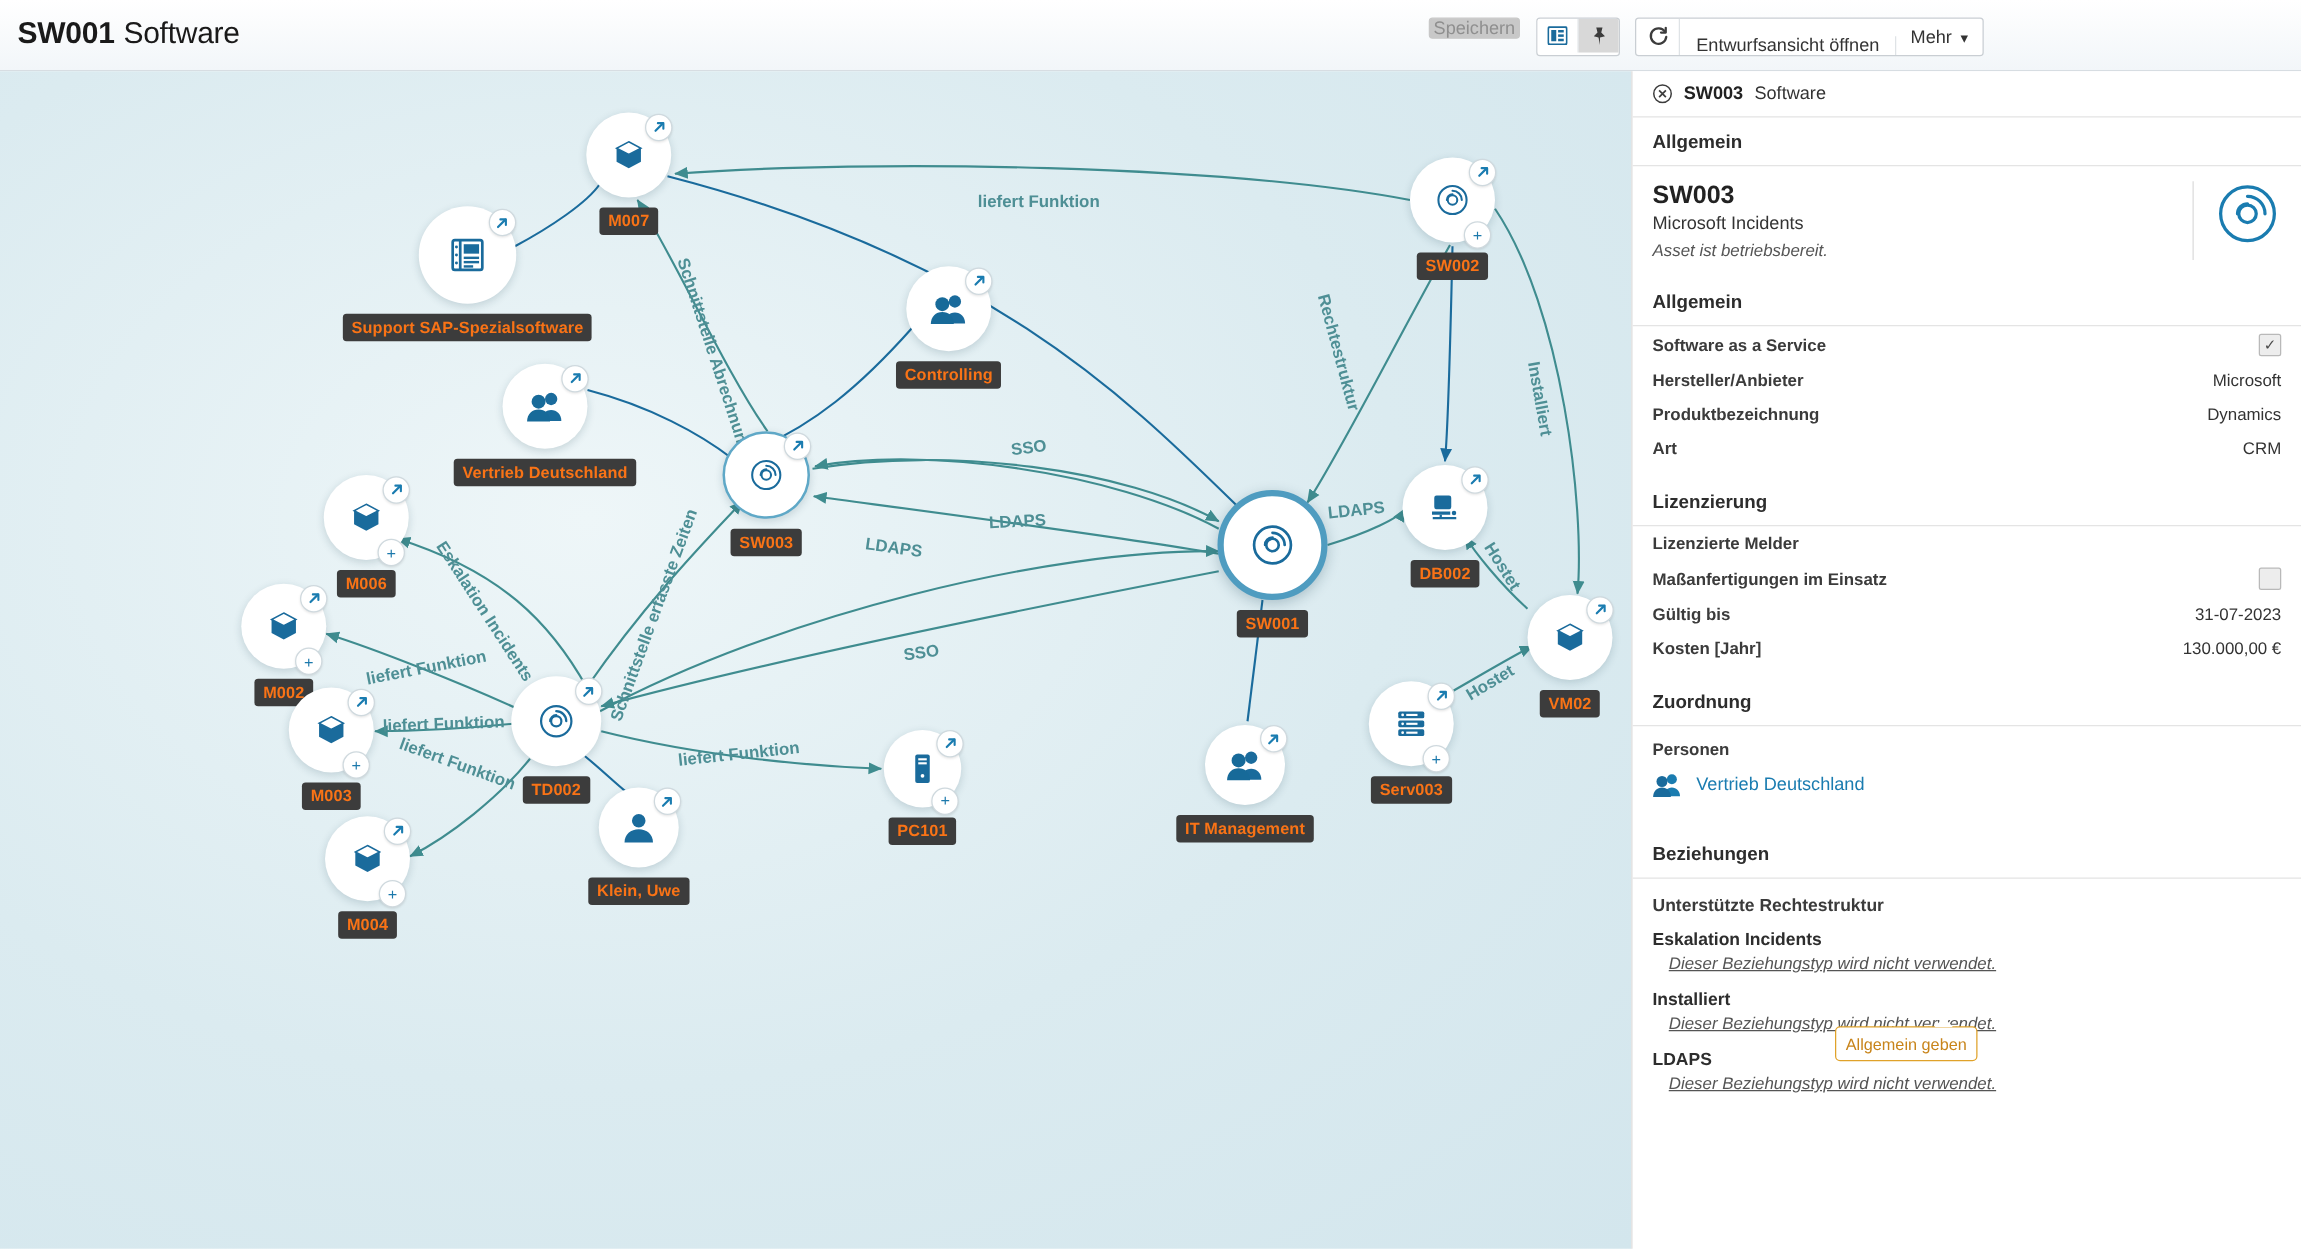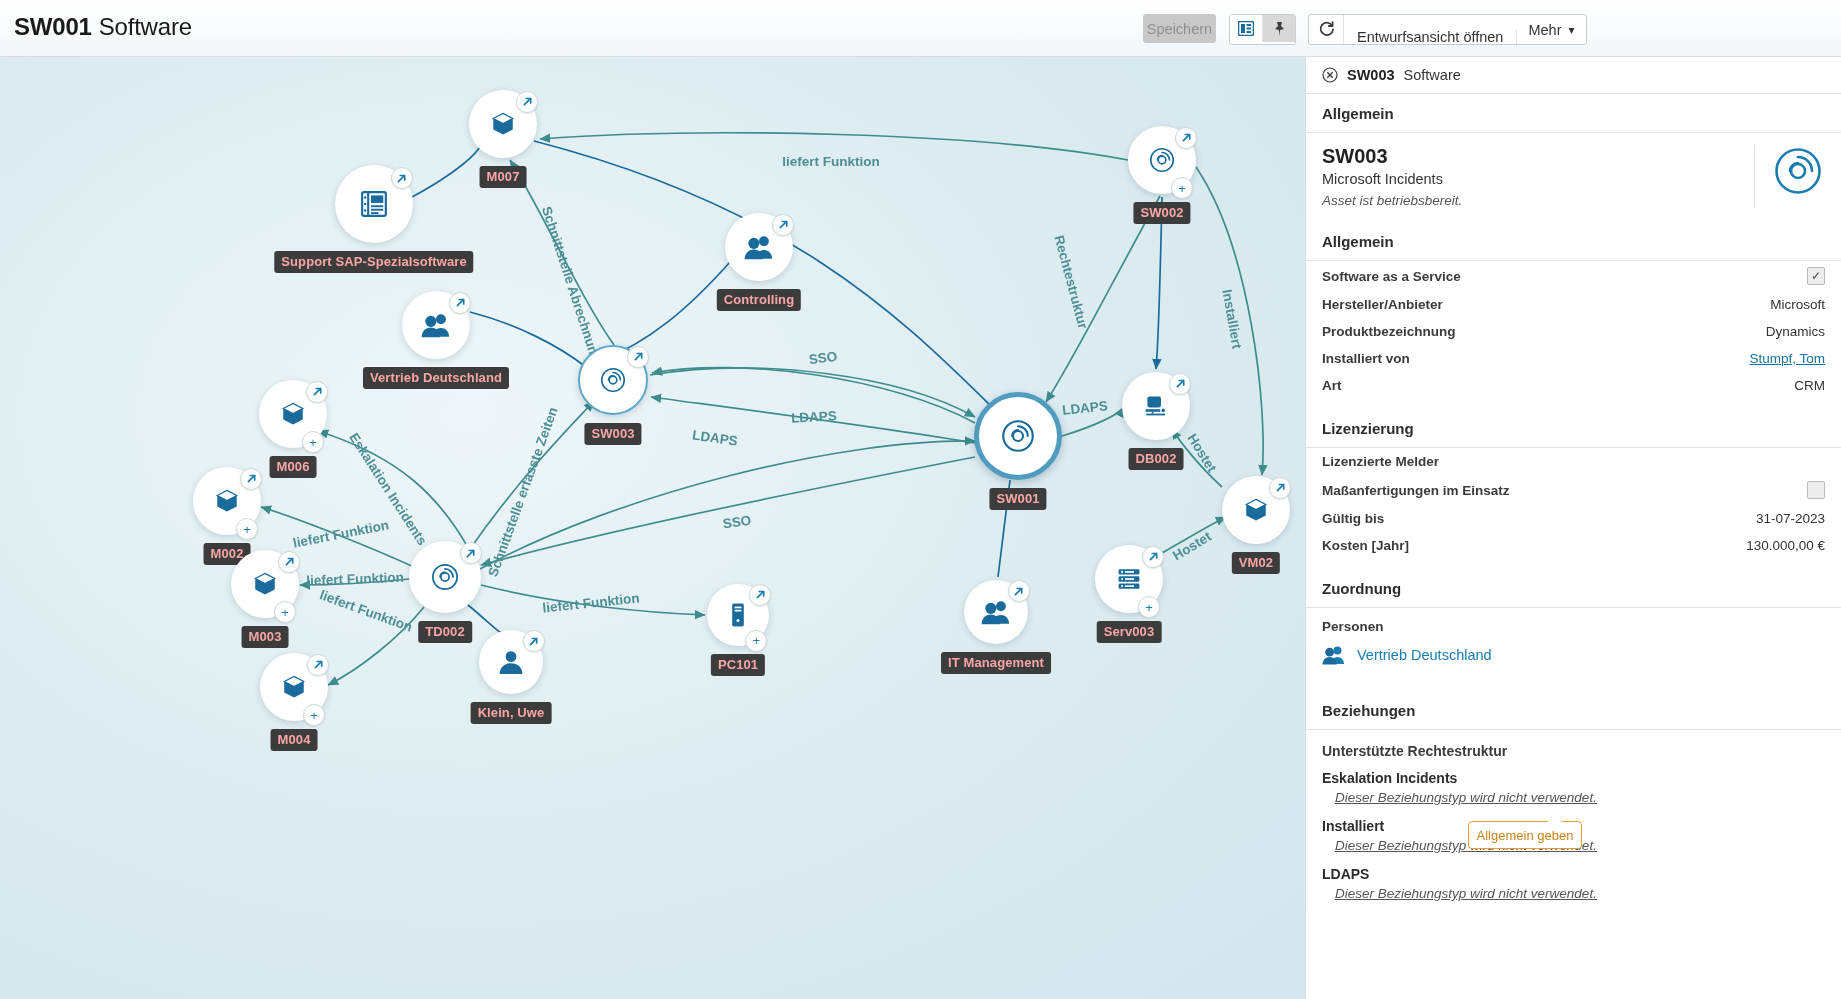--- a/index.html
+++ b/index.html
@@ -19,21 +19,21 @@
   #title-wrap{position:absolute;left:14px;top:13px;font-size:24px;letter-spacing:-.2px;white-space:nowrap;}
   #title-wrap .code{font-weight:bold;color:#1a1a1a;}
   #title-wrap .type{font-weight:normal;color:#1a1a1a;margin-left:7px;}
   .tb-btn{
     position:absolute;box-sizing:border-box;
     font-size:14.5px;color:#444;background:#fff;
     border:1px solid #c9ced3;border-radius:3px;
     display:flex;align-items:center;justify-content:center;
     cursor:pointer;user-select:none;
   }
-  #btn-save{left:1143px;top:14px;width:73px;height:29px;background:#c8c8c8;border-color:#c8c8c8;color:#8f8f8f;}
+  #btn-save{left:1143px;top:14px;width:73px;height:17px;background:#c8c8c8;border-color:#c8c8c8;color:#8f8f8f;}
   #seg-group{position:absolute;left:1229px;top:14px;height:29px;display:flex;border:1px solid #c9ced3;border-radius:3px;overflow:hidden;background:#fff;}
   #seg-group > div{width:32px;height:27px;display:flex;align-items:center;justify-content:center;cursor:pointer;}
   #seg-layout{background:#fff;border-right:1px solid #dfe3e6;}
   #seg-pin{background:#d8d8d8;}
   #grp-right{position:absolute;left:1308px;top:14px;height:29px;display:flex;border:1px solid #c9ced3;border-radius:3px;overflow:hidden;background:#fff;}
   #grp-right > div{display:flex;align-items:center;justify-content:center;cursor:pointer;font-size:14.5px;color:#333;}
   #btn-refresh{width:34px;border-right:1px solid #dfe3e6;}
   #btn-draft{padding:0 13px;border-right:1px solid #dfe3e6;white-space:nowrap;margin-top:14px;}
   #btn-more{padding:0 11px;white-space:nowrap;gap:7px;}
 
@@ -54,21 +54,21 @@
   .node.sel2{border:2px solid #5fa8c7;box-sizing:border-box;}
   .node svg{display:block;}
   .badge{
     position:absolute;border-radius:50%;background:#fff;border:1px solid #cfd9de;
     width:20px;height:20px;display:flex;align-items:center;justify-content:center;
     color:#1c79ac;font-size:13px;line-height:1;cursor:pointer;
     box-shadow:0 1px 2px rgba(0,0,0,.10);
   }
   .badge.open{font-size:12px;}
   .nlabel{
-    position:absolute;background:#3c3c3c;color:#fca5a5;border-radius:3px;
+    position:absolute;background:#3c3c3c;color:#f97316;border-radius:3px;
     font-size:13px;font-weight:bold;padding:3px 7px 4px 7px;white-space:nowrap;
     transform:translateX(-50%);letter-spacing:.1px;
   }
   .elabel{
     position:absolute;color:#4e8f95;font-size:13.5px;font-weight:bold;
     white-space:nowrap;transform-origin:center center;user-select:none;
   }
 
   
   #panel{
@@ -582,24 +582,20 @@
       </div>
       <div class="frow">
         <div class="k">Hersteller/Anbieter</div>
         <div class="v">Microsoft</div>
       </div>
       <div class="frow">
         <div class="k">Produktbezeichnung</div>
         <div class="v">Dynamics</div>
       </div>
       <div class="frow">
-        <div class="k">Installiert von</div>
-        <div class="v link">Stumpf, Tom</div>
-      </div>
-      <div class="frow">
         <div class="k">Art</div>
         <div class="v">CRM</div>
       </div>
     </div>
 
   <div class="spacer"></div>
   <div class="sec-head">Lizenzierung</div>
   <div id="fields-lizenzierung">
       <div class="frow">
         <div class="k">Lizenzierte Melder</div>

